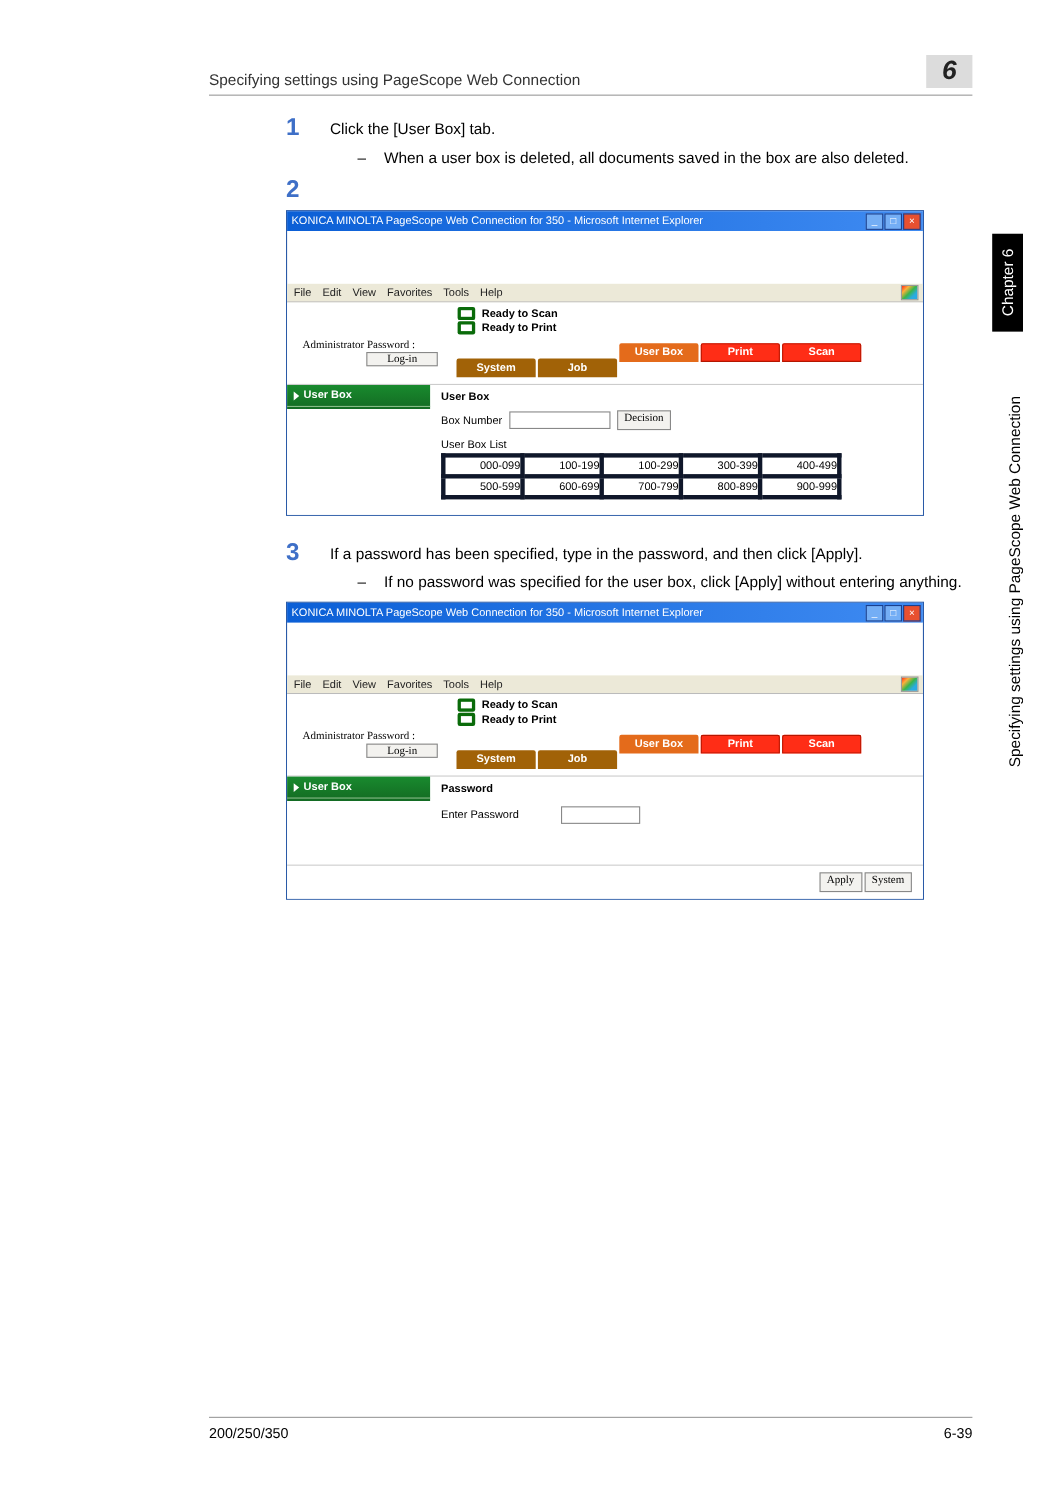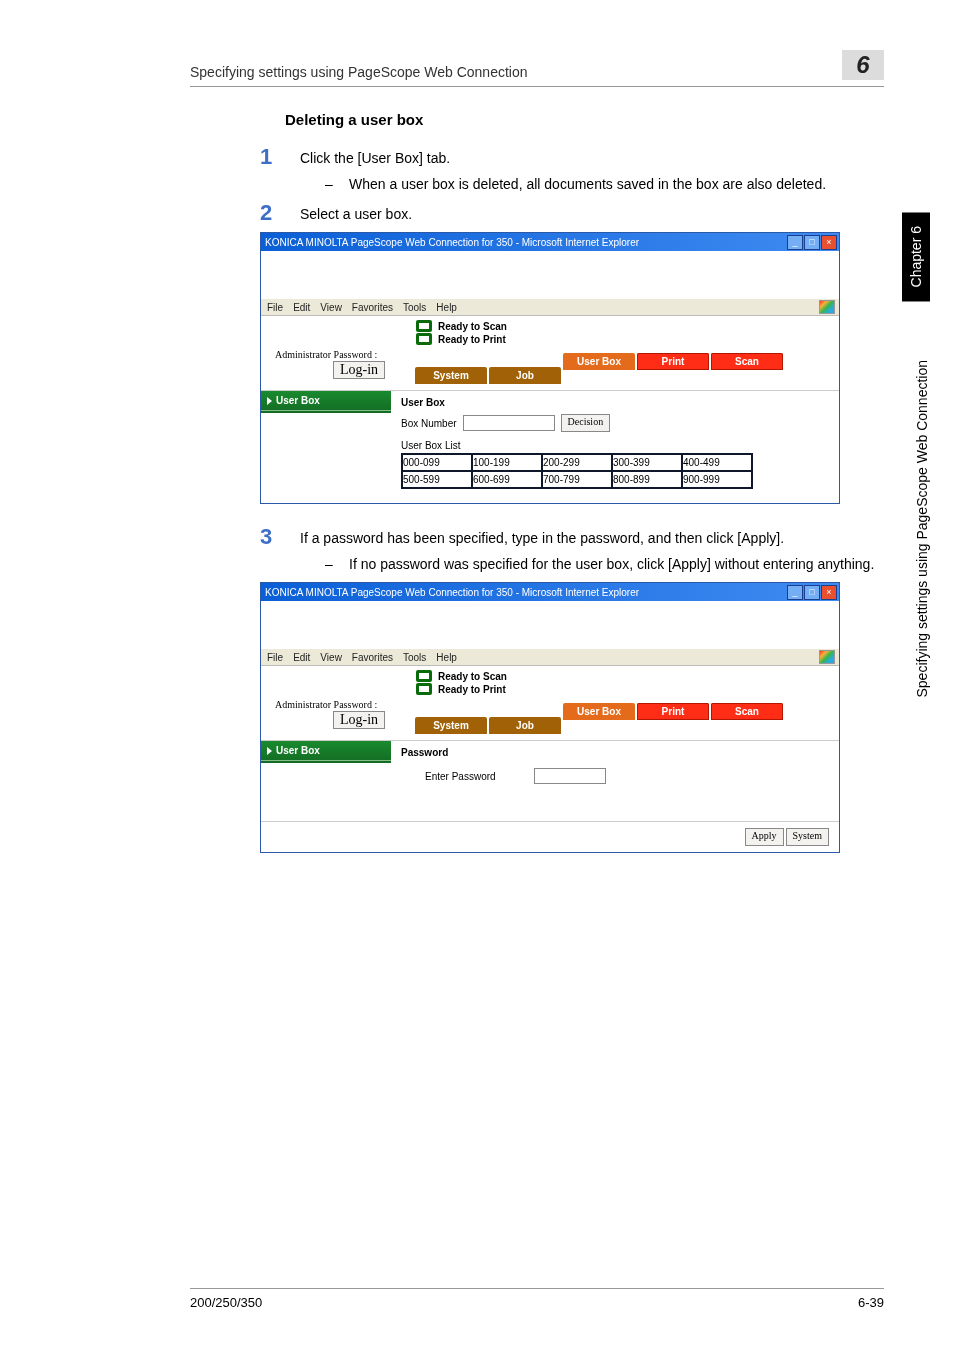--- a/index.html
+++ b/index.html
@@ -166,24 +166,24 @@
     align-items: flex-start;
     padding: 2px 6px 6px 14px;
   }
   .admin-block {
     font-size: 10px;
     width: 140px;
     font-family: Liberation Serif, serif;
   }
   .login-btn {
     display: inline-block;
-    font-size: 14px;
+    font-size: 10px;
     border: 1px solid #888;
     background: #f3f2ef;
-    padding: 0 6px;
+    padding: 0 18px;
     margin-top: 1px;
     margin-left: 58px;
   }
   .tabs {
     display: flex;
     gap: 2px;
     margin-top: 4px;
   }
   .tab {
     width: 72px;
@@ -245,28 +245,28 @@
     padding: 0 6px;
     height: 16px;
     line-height: 14px;
     font-family: Liberation Serif, serif;
   }
   .range-table {
     border-collapse: collapse;
     margin-top: 2px;
   }
   .range-table td {
-    border: 2px solid #0f172a;
+    border: 4px solid #0f172a;
     padding: 2px 0;
     width: 68px;
-    text-align: left;
+    text-align: right;
     font-size: 10px;
   }
   .pw-label { font-weight: bold; }
-  .pw-row { display: flex; align-items: center; gap: 38px; margin-top: 10px; margin-left: 24px; }
+  .pw-row { display: flex; align-items: center; gap: 38px; margin-top: 10px; }
   .btn-row {
     border-top: 1px solid #ccc;
     display: flex;
     justify-content: flex-end;
     gap: 2px;
     padding: 6px 10px;
     margin-top: 20px;
   }
   
   .side-vert {
@@ -302,34 +302,32 @@
 <body>
 
 <div class="page">
   <div class="header-row">
     <span class="header-title">Specifying settings using PageScope Web Connection</span>
     <div class="chapter-box">
       <span class="chapter-num">6</span>
     </div>
   </div>
 
-  <div class="section-title">Deleting a user box</div>
 
   <div class="step">
     <span class="step-num">1</span>
     <span class="step-text">Click the [User Box] tab.</span>
   </div>
   <div class="sub">
     <span class="dash">–</span>
     <span class="sub-text">When a user box is deleted, all documents saved in the box are also deleted.</span>
   </div>
 
   <div class="step">
     <span class="step-num">2</span>
-    <span class="step-text">Select a user box.</span>
   </div>
 
   <div class="screenshot">
     <div class="titlebar">
       <span class="titlebar-text">KONICA MINOLTA PageScope Web Connection for 350 - Microsoft Internet Explorer</span>
       <div class="win-buttons">
         <span class="wbtn">_</span>
         <span class="wbtn">□</span>
         <span class="wbtn close">×</span>
       </div>
@@ -380,21 +378,21 @@
             <span>Box Number</span>
             <span class="text-input"></span>
             <span class="small-btn">Decision</span>
           </div>
           <div>User Box List</div>
           <table class="range-table">
             <tbody>
                 <tr>
               <td>000-099</td>
               <td>100-199</td>
-              <td>200-299</td>
+              <td>100-299</td>
               <td>300-399</td>
               <td>400-499</td>
             </tr>
             <tr>
               <td>500-599</td>
               <td>600-699</td>
               <td>700-799</td>
               <td>800-899</td>
               <td>900-999</td>
             </tr>

